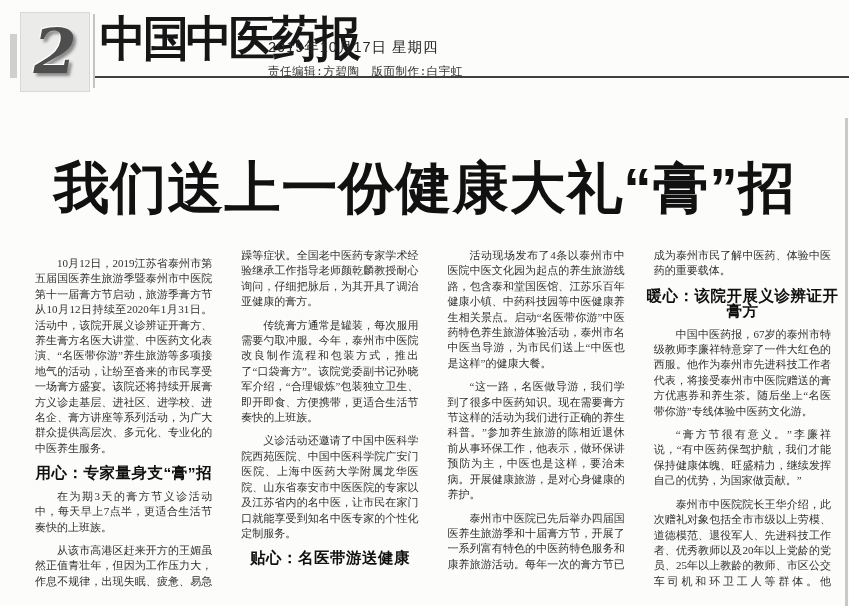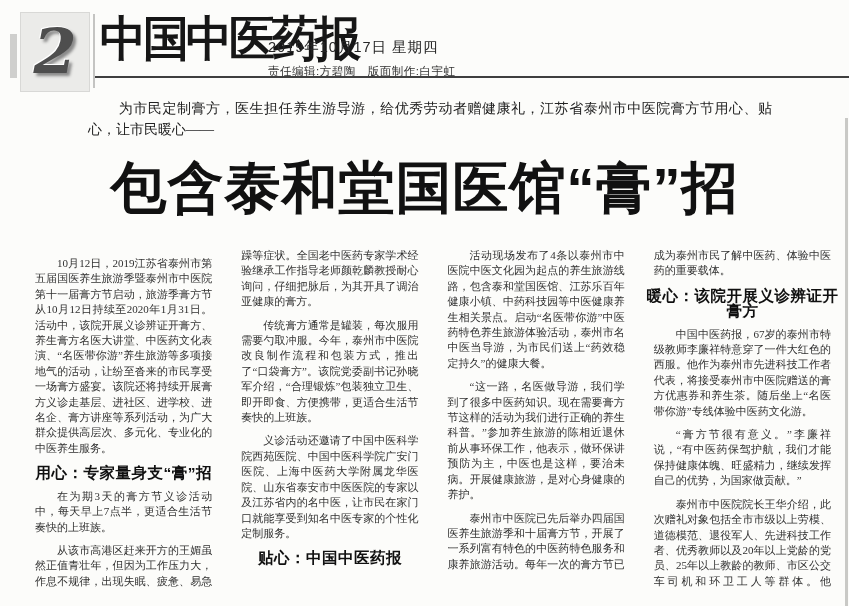--- a/index.html
+++ b/index.html
@@ -42,21 +42,21 @@
     color: #161616;
     transform: scaleY(1.04);
     white-space: nowrap;
   }
   .dateblock { position: absolute; left: 268px; top: 38px; }
   .dateline {
     font-family: "Liberation Sans", "DejaVu Sans", sans-serif;
     font-size: 14.5px; color: #262626; letter-spacing: 1px;
   }
   .editorline {
-    font-family: Liberation Sans, sans-serif;
+    font-family: Liberation Mono, monospace;
     font-size: 11.5px; color: #333; margin-top: 7px; letter-spacing: 0.5px;
   }
   .header-rule {
     position: absolute; left: 95px; top: 76px;
     width: 754px; height: 2px; background: #3f3f3f;
   }
 
   
   .kicker {
     position: absolute; left: 88px; top: 98px;
@@ -119,32 +119,31 @@
     <div class="masthead">中国中医药报</div>
 
     <div class="dateblock">
       <div class="dateline">2019年10月17日 星期四</div>
       <div class="editorline">责任编辑:方碧陶　版面制作:白宇虹</div>
     </div>
 
     <div class="header-rule"></div>
   </div>
 
-  <p class="kicker">为市民定制膏方，医生担任养生游导游，给优秀劳动者赠健康礼，江苏省泰州市中医院膏方节用心、贴心，让市民暖心——</p>
-  <h1 class="headline">包含泰和堂国医馆“膏”招</h1>
+  <h1 class="headline">我们送上一份健康大礼“膏”招</h1>
 
   <div class="body-cols" id="article-body">
     <p>10月12日，2019江苏省泰州市第五届国医养生旅游季暨泰州市中医院第十一届膏方节启动，旅游季膏方节从10月12日持续至2020年1月31日。活动中，该院开展义诊辨证开膏方、养生膏方名医大讲堂、中医药文化表演、“名医带你游”养生旅游等多项接地气的活动，让纷至沓来的市民享受一场膏方盛宴。该院还将持续开展膏方义诊走基层、进社区、进学校、进名企、膏方讲座等系列活动，为广大群众提供高层次、多元化、专业化的中医养生服务。</p>
       <h3>用心：专家量身支“膏”招</h3>
       <p>在为期3天的膏方节义诊活动中，每天早上7点半，更适合生活节奏快的上班族。</p>
       <p>从该市高港区赶来开方的王媚虽然正值青壮年，但因为工作压力大，作息不规律，出现失眠、疲惫、易急躁等症状。全国老中医药专家学术经验继承工作指导老师颜乾麟教授耐心询问，仔细把脉后，为其开具了调治亚健康的膏方。</p>
       <p>传统膏方通常是罐装，每次服用需要勺取冲服。今年，泰州市中医院改良制作流程和包装方式，推出了“口袋膏方”。该院党委副书记孙晓军介绍，“合理锻炼”包装独立卫生、即开即食、方便携带，更适合生活节奏快的上班族。</p>
       <p>义诊活动还邀请了中国中医科学院西苑医院、中国中医科学院广安门医院、上海中医药大学附属龙华医院、山东省泰安市中医医院的专家以及江苏省内的名中医，让市民在家门口就能享受到知名中医专家的个性化定制服务。</p>
-      <h3>贴心：中国中医药报</h3>
-      <p>活动现场发布了4条以泰州市中医院中医文化园为起点的养生旅游线路，包含泰和堂国医馆、江苏乐百年健康小镇、中药科技园等中医健康养生相关景点。启动“名医带你游”中医药特色养生旅游体验活动，泰州市名中医当导游，为市民们送上“药效稳定持久”的健康大餐。</p>
+      <h3>贴心：名医带游送健康</h3>
+      <p>活动现场发布了4条以泰州市中医院中医文化园为起点的养生旅游线路，包含泰和堂国医馆、江苏乐百年健康小镇、中药科技园等中医健康养生相关景点。启动“名医带你游”中医药特色养生旅游体验活动，泰州市名中医当导游，为市民们送上“中医也是这样”的健康大餐。</p>
       <p>“这一路，名医做导游，我们学到了很多中医药知识。现在需要膏方节这样的活动为我们进行正确的养生科普。”参加养生旅游的陈相近退休前从事环保工作，他表示，做环保讲预防为主，中医也是这样，要治未病。开展健康旅游，是对心身健康的养护。</p>
       <p>泰州市中医院已先后举办四届国医养生旅游季和十届膏方节，开展了一系列富有特色的中医药特色服务和康养旅游活动。每年一次的膏方节已成为泰州市民了解中医药、体验中医药的重要载体。</p>
       <h3>暖心：该院开展义诊辨证开膏方</h3>
       <p>中国中医药报，67岁的泰州市特级教师李廉祥特意穿了一件大红色的西服。他作为泰州市先进科技工作者代表，将接受泰州市中医院赠送的膏方优惠券和养生茶。随后坐上“名医带你游”专线体验中医药文化游。</p>
       <p>“膏方节很有意义。”李廉祥说，“有中医药保驾护航，我们才能保持健康体魄、旺盛精力，继续发挥自己的优势，为国家做贡献。”</p>
       <p>泰州市中医院院长王华介绍，此次赠礼对象包括全市市级以上劳模、道德模范、退役军人、先进科技工作者、优秀教师以及20年以上党龄的党员、25年以上教龄的教师、市区公交车司机和环卫工人等群体。他说，“没有全民的健康，就没有全面的小康。我们送上一份健康大礼，以感谢他们在各自的岗位上为社会发展所作出的贡献。”</p>
   </div>
 
   <div class="page-edge"></div>
 </div>

